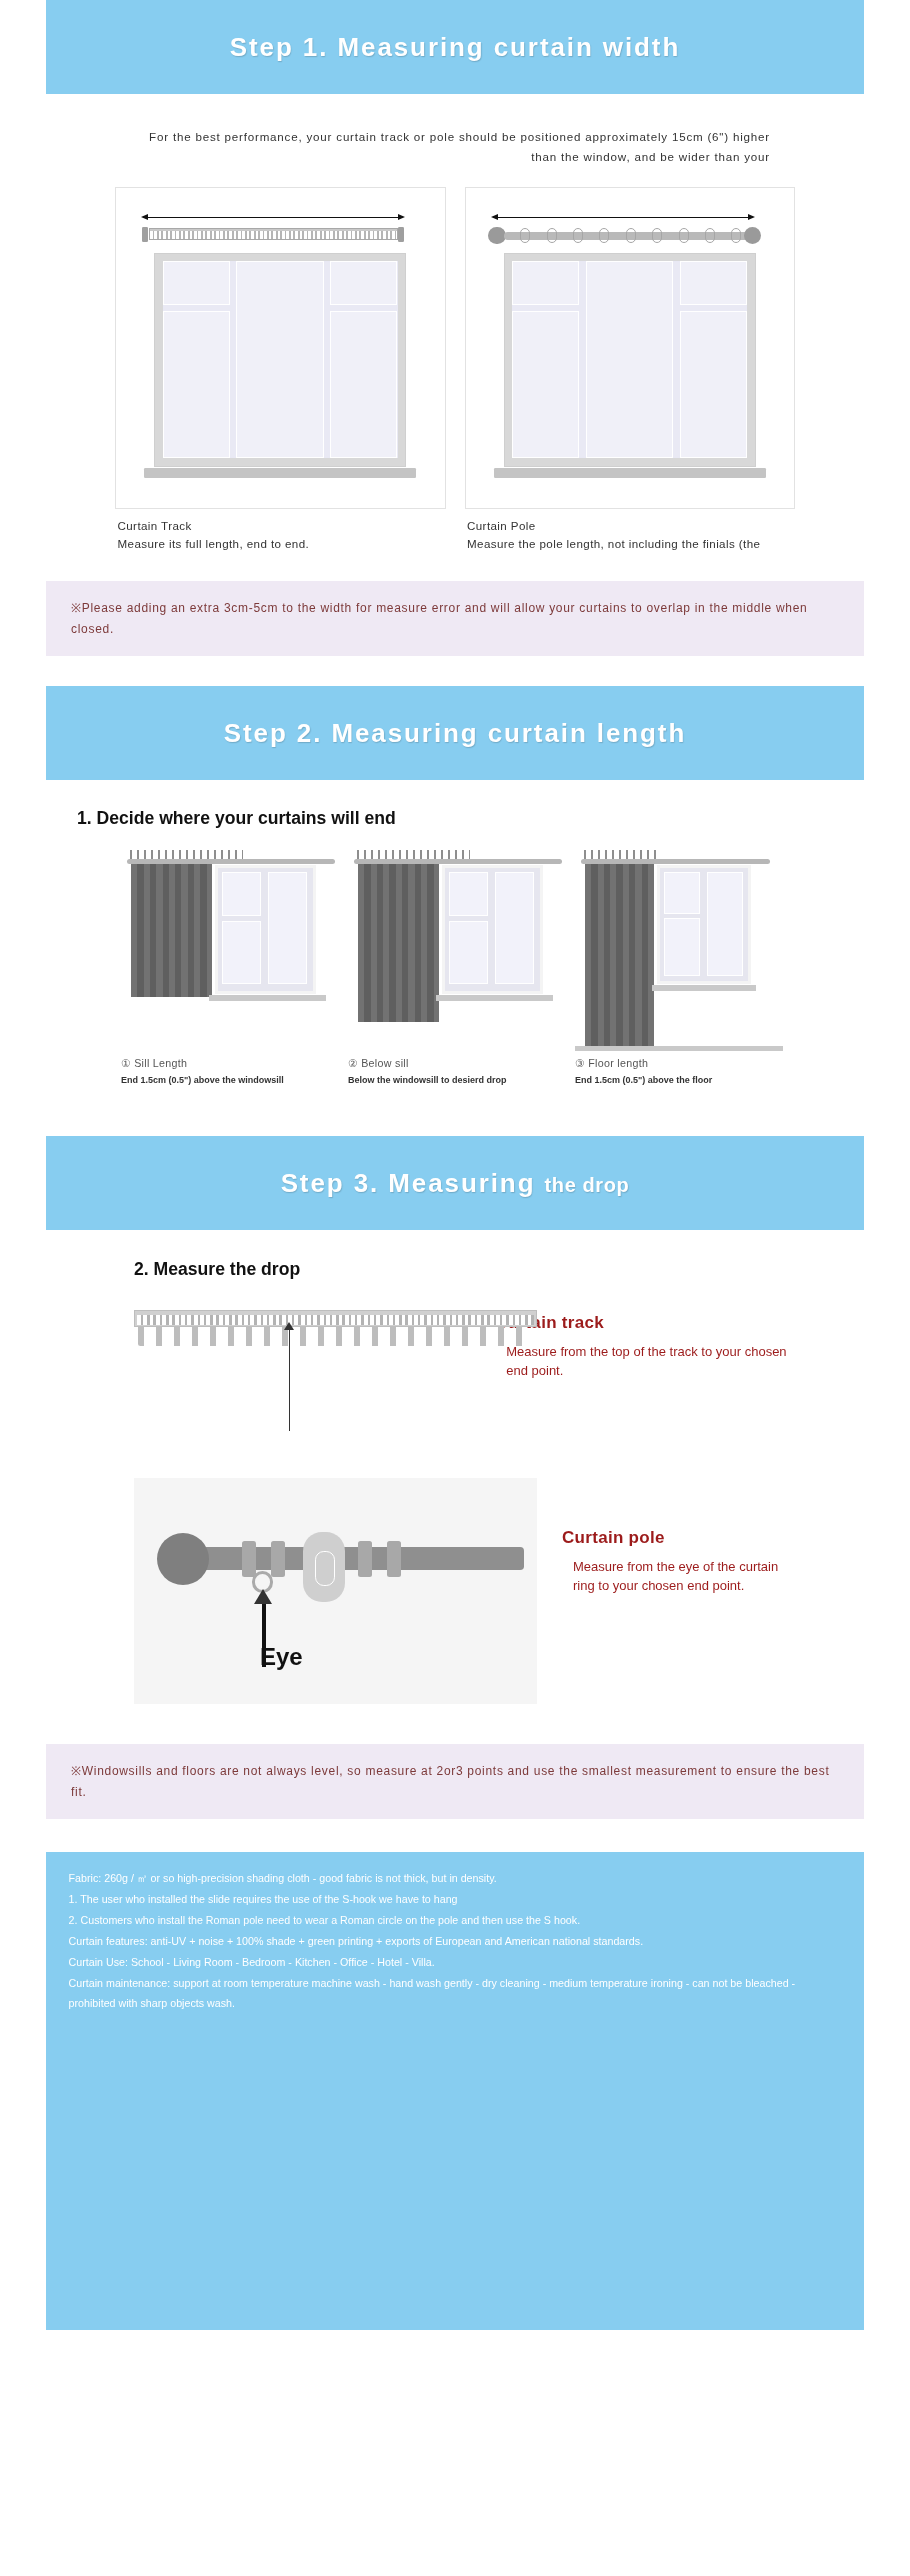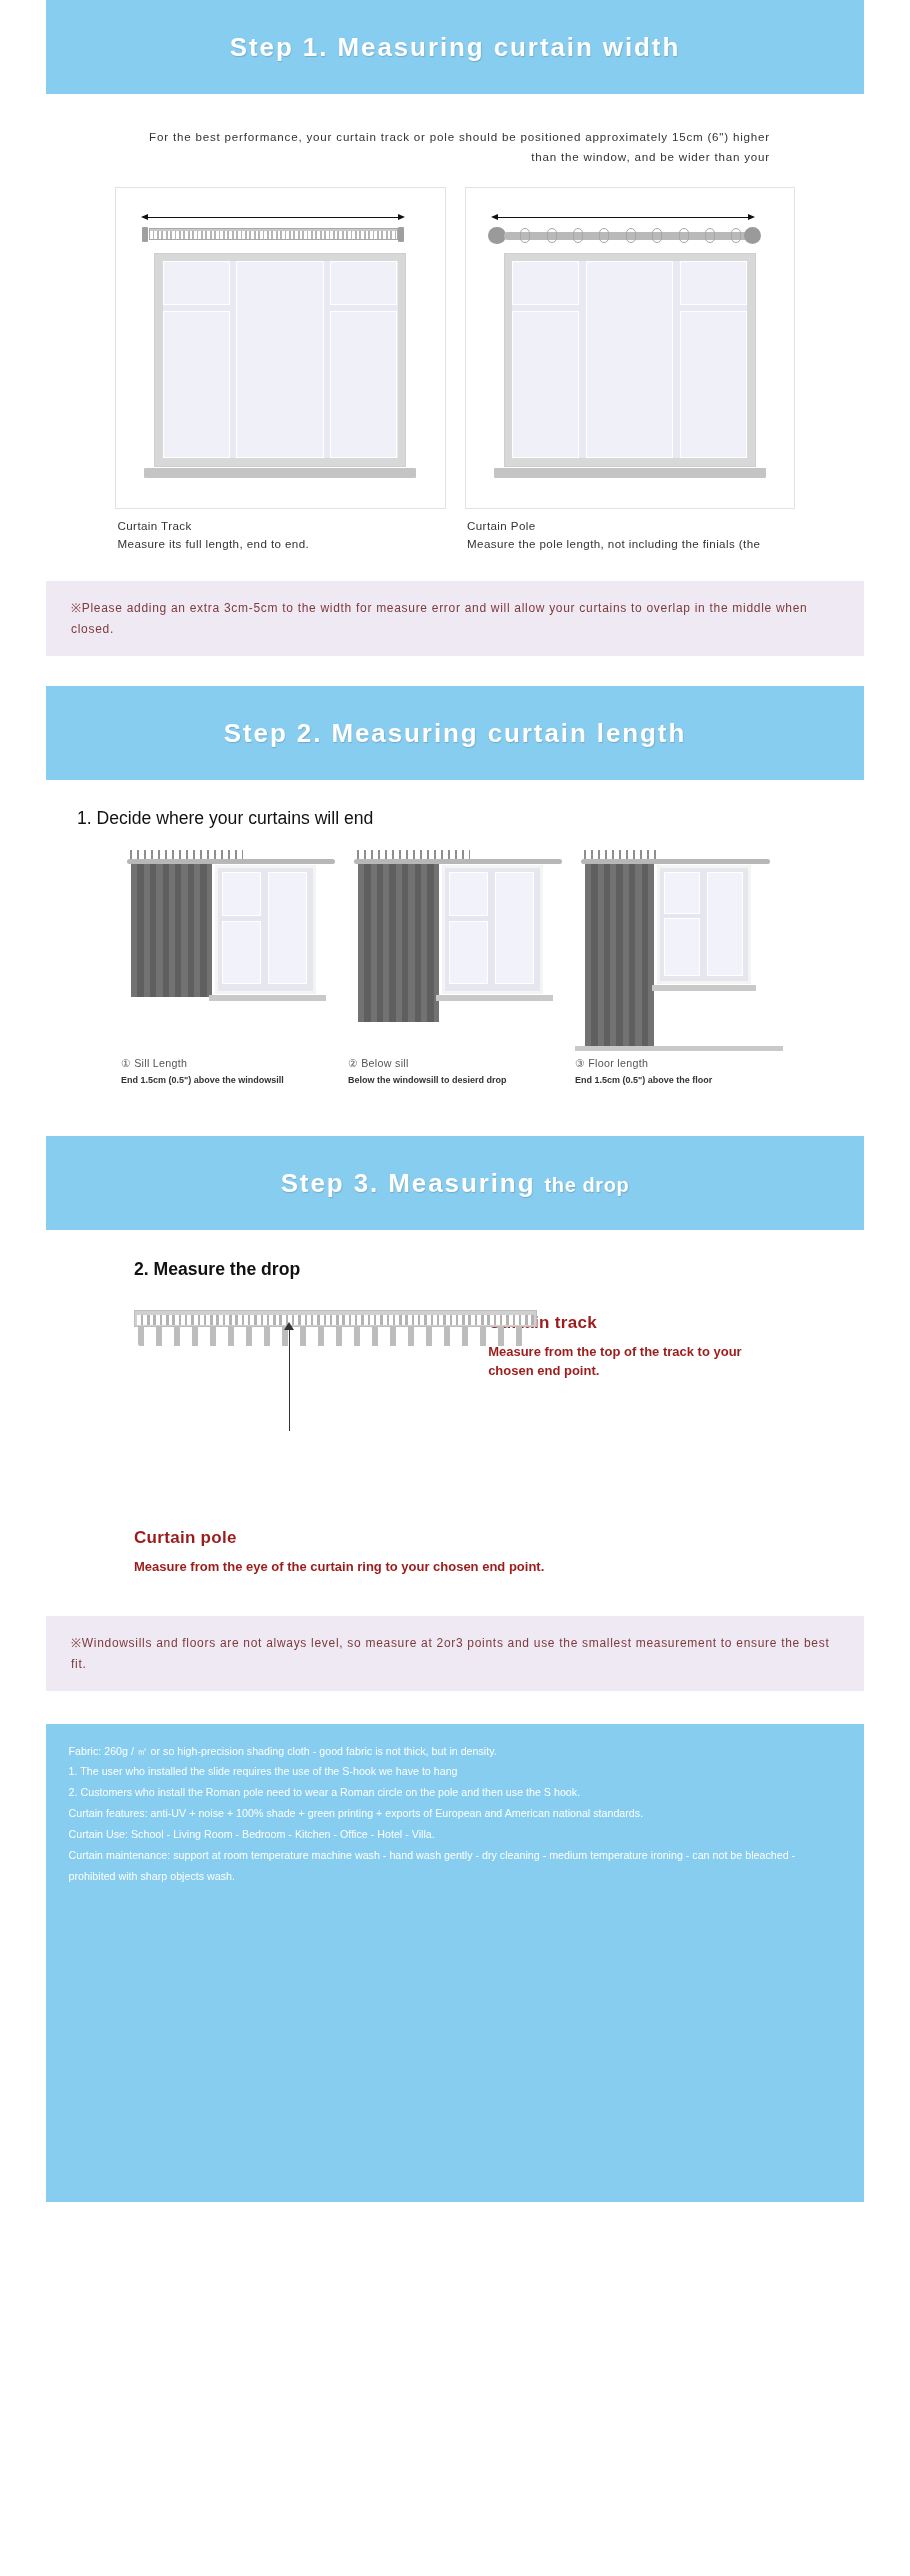--- a/index.html
+++ b/index.html
@@ -178,21 +178,21 @@
     padding: 16.4px 25px;
     color: #7d3a3a;
     font-size: 12px;
     line-height: 1.75;
     letter-spacing: 0.7px;
   }
 
   
   .h-sub {
     font-size: 17.6px;
-    font-weight: normal;
+    font-weight: bold;
     color: #111111;
     padding: 28px 0 16.4px 31px;
   }
   .curtains-row {
     display: flex;
     justify-content: space-between;
     padding: 0 75px;
   }
   .cur-col { width: 214px; }
   .cur-box {
@@ -272,22 +272,23 @@
   .measure-txt .mt-title {
     color: #9c1b1b;
     font-size: 17px;
     font-weight: bold;
     letter-spacing: 0.3px;
     margin-bottom: 8.8px;
   }
   .measure-txt .mt-body {
     color: #9c1b1b;
     font-size: 13px;
-    font-weight: bold;
+    font-weight: normal;
     line-height: 1.5;
+    margin-left: 11px;
   }
 
   .track-fig {
     position: relative;
     height: 145px;
   }
   .track-bar {
     position: absolute;
     left: 0; top: 11.3px;
     width: 403px; height: 16.4px;
@@ -564,20 +565,35 @@
           <div class="v-arrow" style="left:155px; top:31px; height:101px;"></div>
         </div>
       </div>
       <div class="measure-txt">
         <div class="mt-title">Curtain track</div>
         <div class="mt-body">Measure from the top of the track to your chosen end point.</div>
       </div>
     </div>
 
     <div class="measure-row" style="margin-top:34px;">
+      <div class="measure-fig">
+        <div class="pole-fig">
+          <div class="pole-bar"></div>
+          <div class="pole-ball"></div>
+          <div class="pole-ring" style="left:108px; top:63px; width:14px; height:36px;"></div>
+          <div class="pole-ring" style="left:137px; top:63px; width:14px; height:36px;"></div>
+          <div class="pole-ring" style="left:224px; top:63px; width:14px; height:36px;"></div>
+          <div class="pole-ring" style="left:253px; top:63px; width:14px; height:36px;"></div>
+          <div class="pole-bracket"></div>
+          <div class="eye-hook"></div>
+          <div class="v-arrow" style="left:128px; top:119px; height:70px; width:3.8px; background:#111;"></div>
+          <div class="v-arrow-head" style="left:120px; top:111px; border-left-width:9.4px; border-right-width:9.4px; border-bottom-width:15px;"></div>
+          <div class="eye-label">Eye</div>
+        </div>
+      </div>
       <div class="measure-txt" style="padding-top:50px;">
         <div class="mt-title">Curtain pole</div>
         <div class="mt-body">Measure from the eye of the curtain ring to your chosen end point.</div>
       </div>
     </div>
 
     <div class="note" style="margin-top:40px;">※Windowsills and floors are not always level, so measure at 2or3 points and use the smallest measurement to ensure the best fit.</div>
 
     <div class="footer-block">
       <p>Fabric: 260g / ㎡ or so high-precision shading cloth - good fabric is not thick, but in density.</p>

